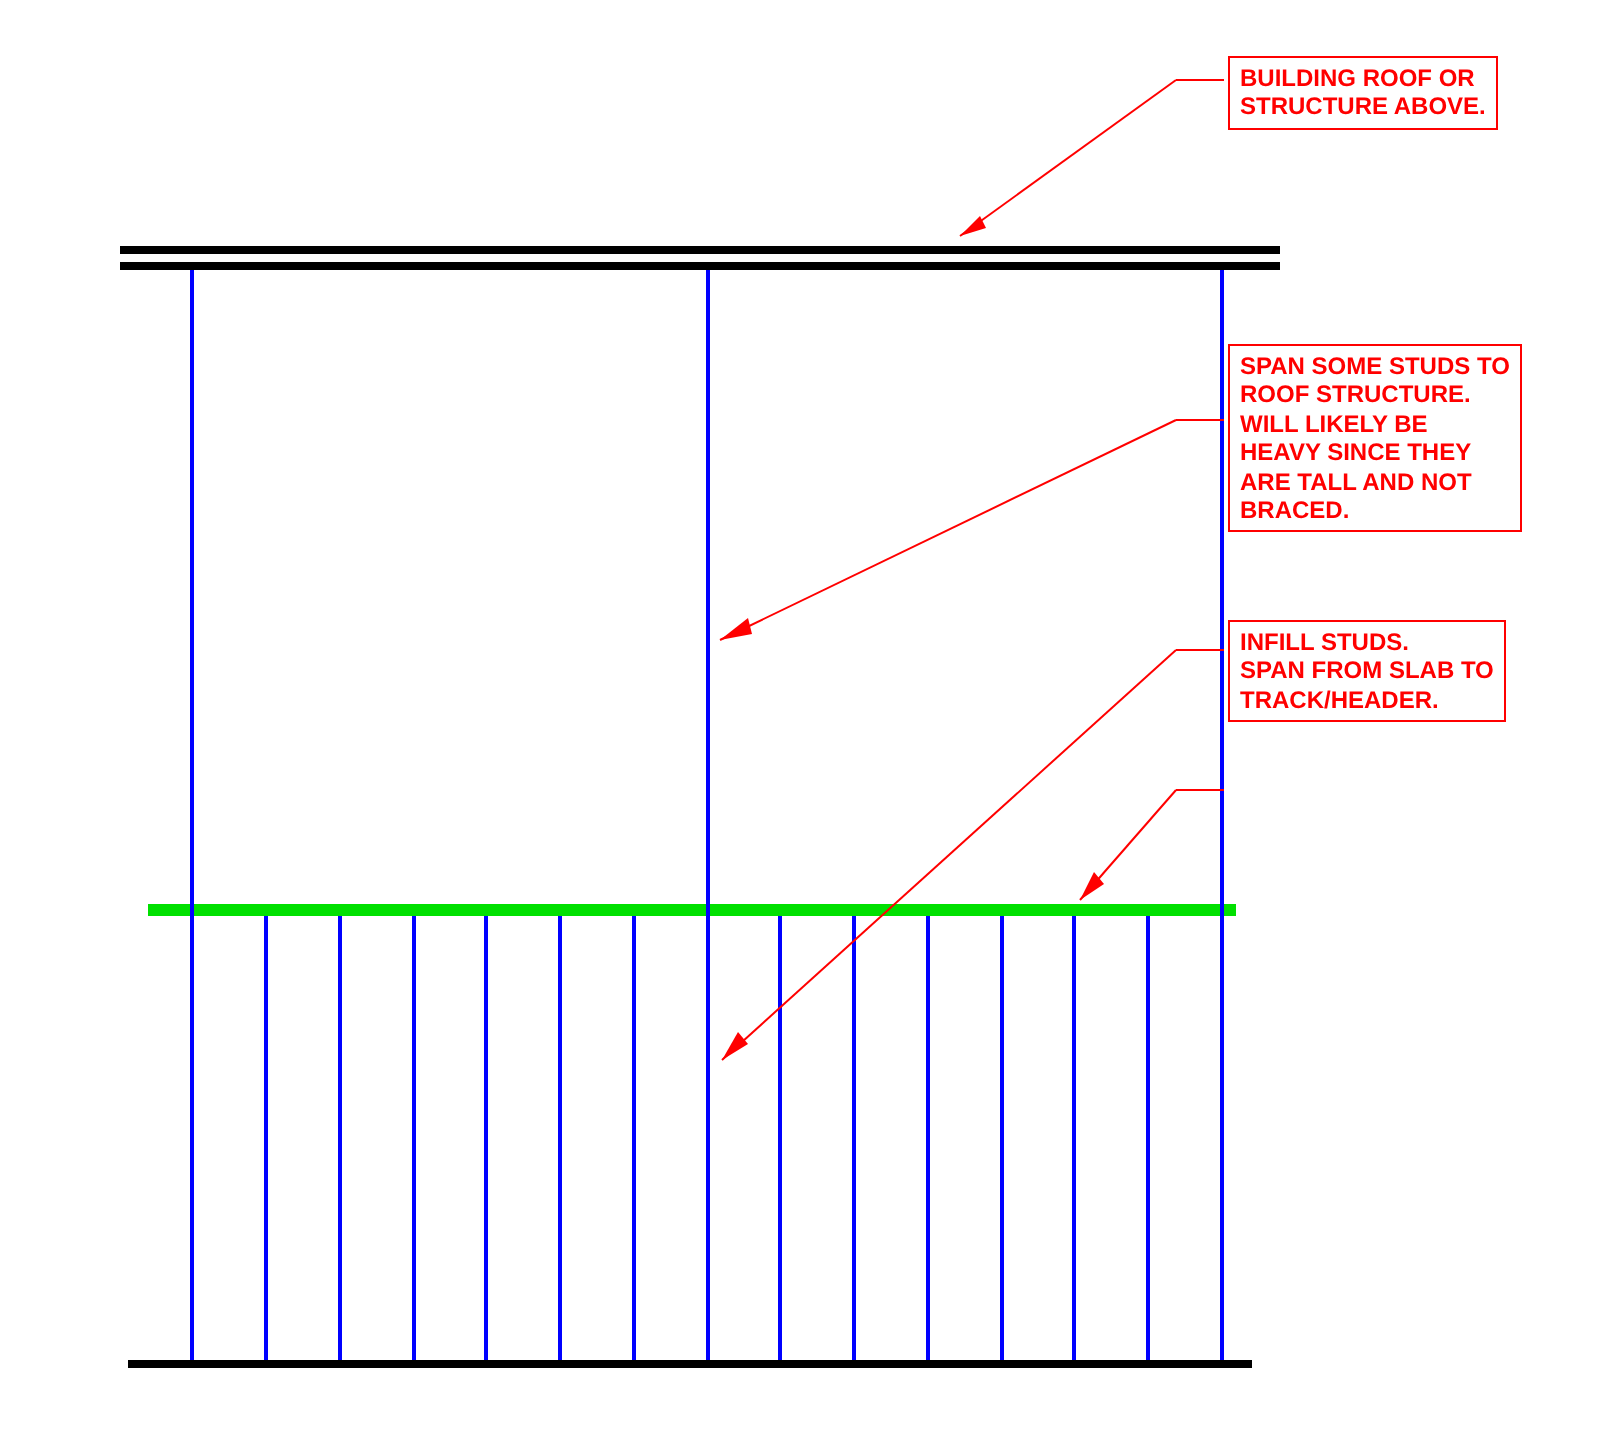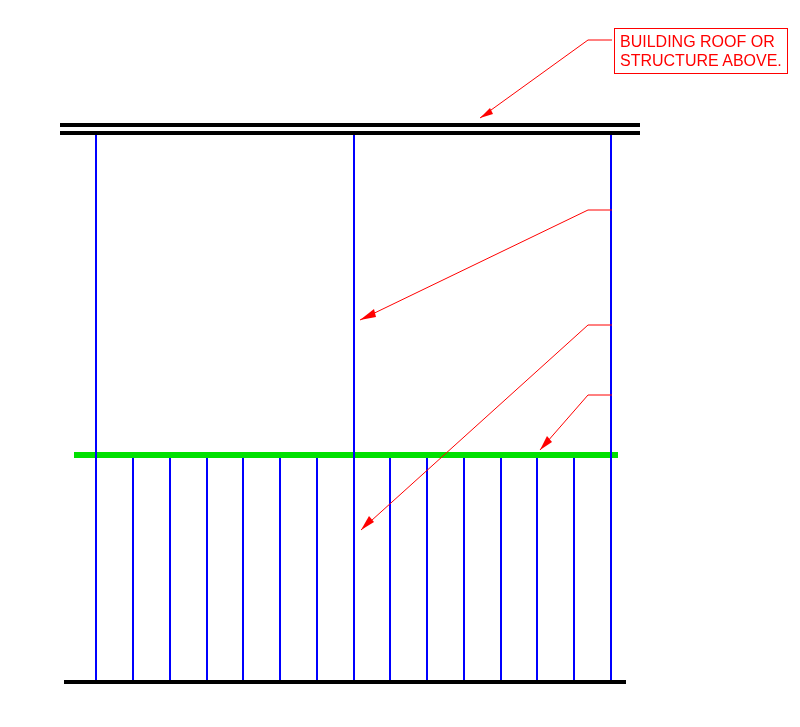--- a/index.html
+++ b/index.html
@@ -1,20 +1,20 @@
 <!DOCTYPE html>
 <html><head>
 <meta charset="utf-8">
 <style>
   html,body{margin:0;padding:0;width:800px;height:727px;background:#fff;font-family:Arial,Helvetica,sans-serif}
   .stage{position:relative;width:800px;height:727px}
   .hline{position:absolute;background:#000}
   .gline{position:absolute;background:#00e000}
   .vline{position:absolute;width:2px;background:#0000ff}
-  .note{position:absolute;border:1px solid #ff0000;color:#ff0000;font-size:16px;font-weight:normal;padding:3px 5px;line-height:1.2;white-space:pre}
+  .note{position:absolute;border:1px solid #ff0000;color:#ff0000;font-size:12px;font-weight:bold;padding:3px 5px;line-height:1.2;white-space:pre}
   svg.leads{position:absolute;left:0;top:0;width:800px;height:727px;pointer-events:none}
   svg.leads line{stroke:#ff0000;stroke-width:1}
   svg.leads polygon{fill:#ff0000}
 </style>
 </head>
 <body>
 
 <div class="stage">
 
   <div class="hline" style="left:60px;top:123px;width:580px;height:4px"></div>
@@ -55,14 +55,23 @@
     <line x1="588" y1="325" x2="361" y2="530"></line>
     <polygon points="361,530 374,522 369,516"></polygon>
 
     <line x1="612" y1="395" x2="588" y2="395"></line>
     <line x1="588" y1="395" x2="540" y2="450"></line>
     <polygon points="540,450 552,442 547,436"></polygon>
   </svg>
 
   <div class="note" style="left:614px;top:28px">BUILDING ROOF OR
 STRUCTURE ABOVE.</div>
+  <div class="note" style="left:614px;top:172px">SPAN SOME STUDS TO
+ROOF STRUCTURE.
+WILL LIKELY BE
+HEAVY SINCE THEY
+ARE TALL AND NOT
+BRACED.</div>
+  <div class="note" style="left:614px;top:310px">INFILL STUDS.
+SPAN FROM SLAB TO
+TRACK/HEADER.</div>
 
 </div>
 
 </body></html>

